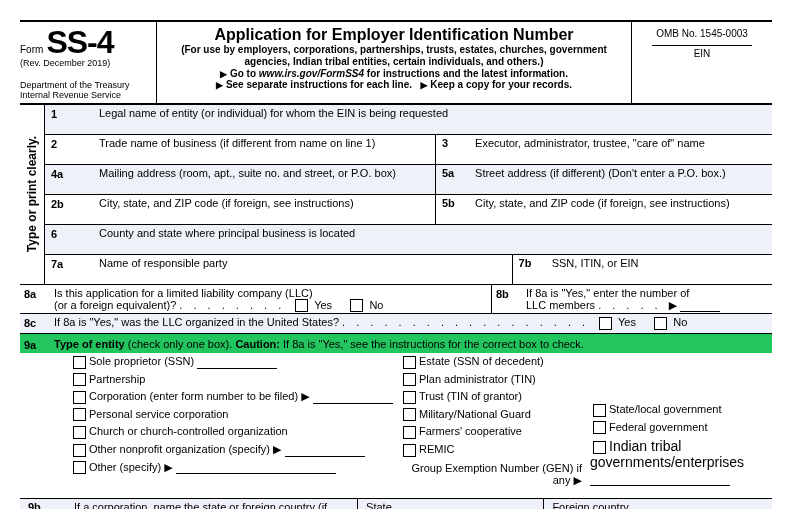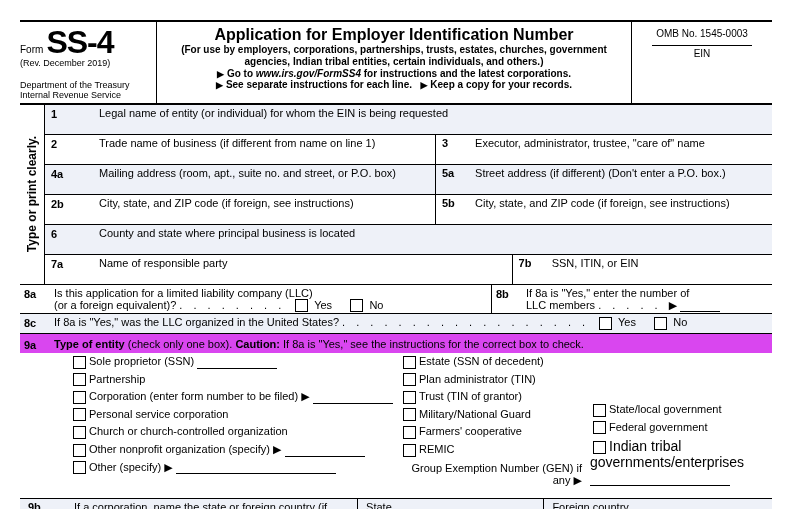--- a/index.html
+++ b/index.html
@@ -168,21 +168,21 @@
   }
   .dots { letter-spacing: 4px; }
   .arrow {
     font-size: 11px;
   }
   .line9 {
     border-bottom: 1px solid #000;
   }
   .line9-head {
     display: flex;
-    background: #d946ef;
+    background: #22c55e;
     padding: 2px 0;
   }
   .line9-grid {
     display: flex;
     padding: 1px 0 1px 50px;
   }
   .col {
     display: flex;
     flex-direction: column;
     gap: 2px;
@@ -231,21 +231,21 @@
       <div class="rev-date">(Rev. December 2019)</div>
       <div class="dept">
         <span>Department of the Treasury</span><br>
         <span>Internal Revenue Service</span>
       </div>
     </div>
     <div class="header-center">
       <div class="title">Application for Employer Identification Number</div>
       <div class="subtitle">(For use by employers, corporations, partnerships, trusts, estates, churches, government agencies, Indian tribal entities, certain individuals, and others.)</div>
       <div class="instruction-line">
-        <span class="tri"></span><span>Go to </span><span class="url">www.irs.gov/FormSS4</span><span> for instructions and the latest corporations.</span>
+        <span class="tri"></span><span>Go to </span><span class="url">www.irs.gov/FormSS4</span><span> for instructions and the latest information.</span>
       </div>
       <div class="instruction-line">
         <span class="tri"></span><span>See separate instructions for each line.</span>
         &nbsp;&nbsp;<span class="tri"></span><span>Keep a copy for your records.</span>
       </div>
     </div>
     <div class="header-right">
       <div class="omb">OMB No. 1545-0003</div>
       <div class="ein-box">EIN</div>
     </div>

